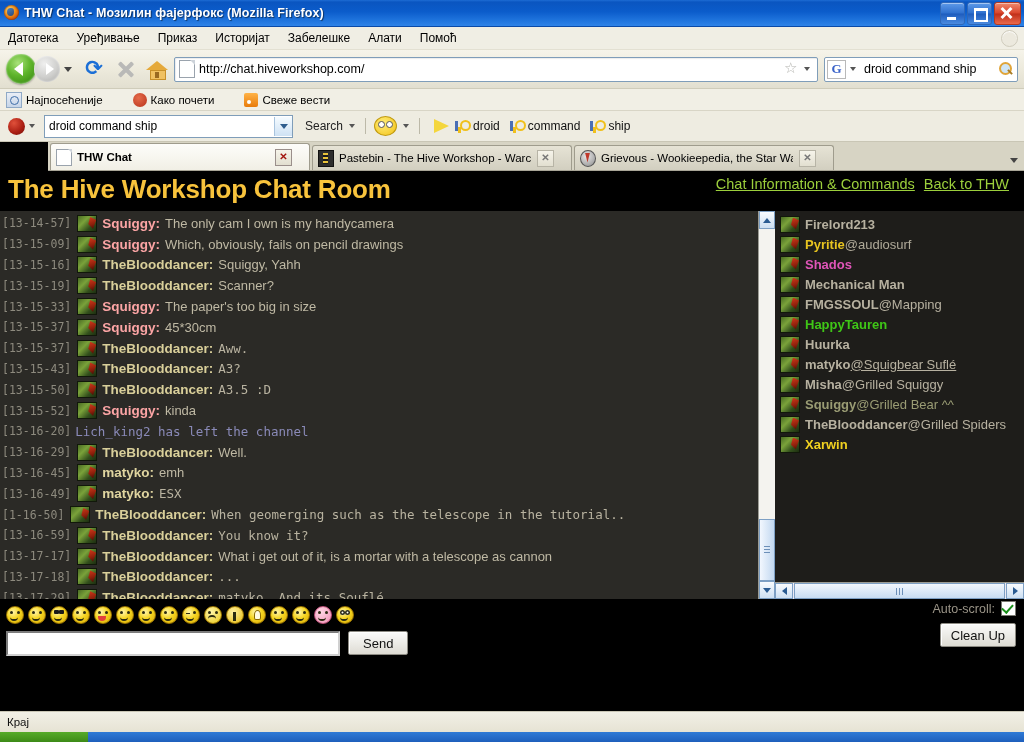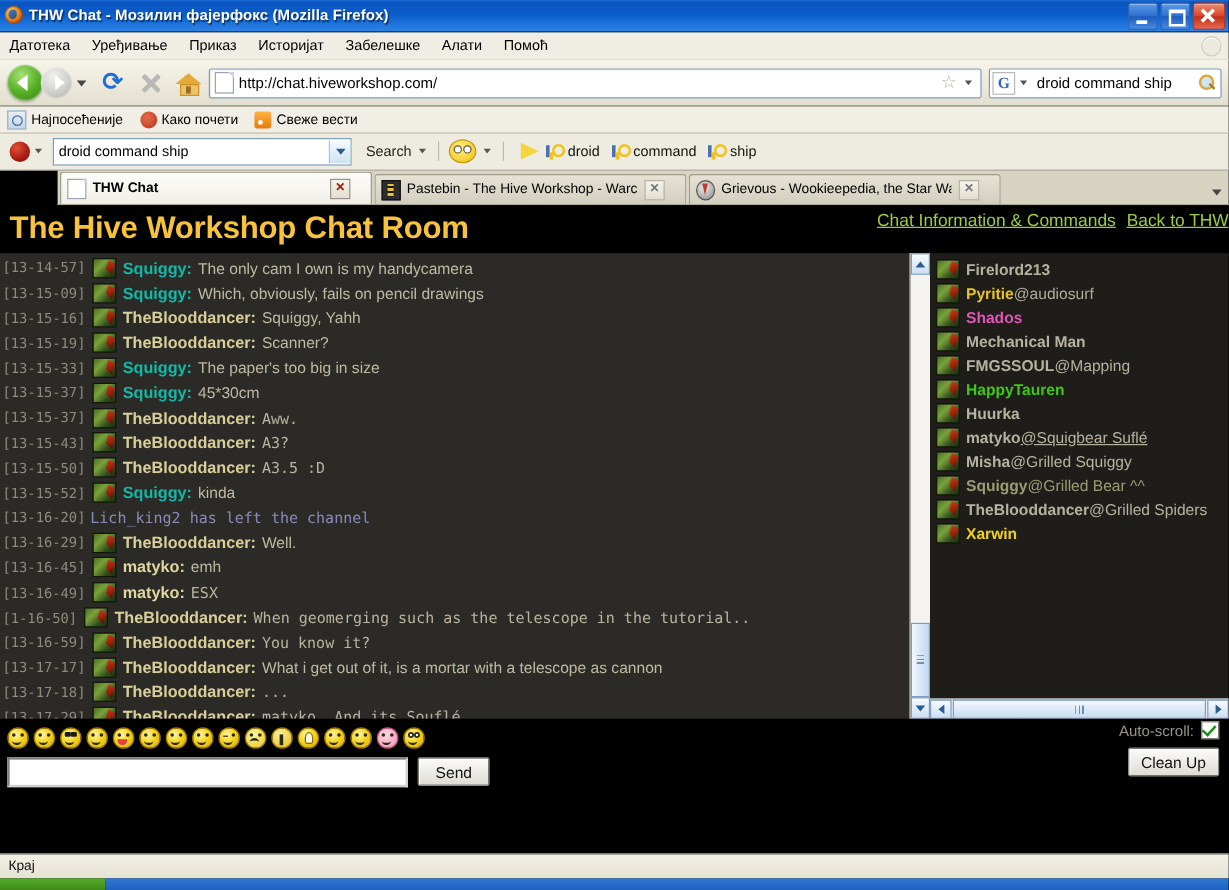--- a/index.html
+++ b/index.html
@@ -88,21 +88,21 @@
     font-size:13px;line-height:15px;text-align:center;font-weight:bold;color:#3a63c9;
     font-family:"Liberation Serif",serif;flex:0 0 17px;}
   .search-text{flex:1;font-size:12.5px;color:#000;padding-left:3px;white-space:nowrap;overflow:hidden;}
   .mag-ic{width:18px;flex:0 0 18px;height:16px;position:relative;margin-right:2px;}
   .mag-ring{position:absolute;left:2px;top:1px;width:9px;height:9px;border:2px solid #e0a53a;border-radius:50%;
     background:#cfe5f5;}
   .mag-handle{position:absolute;left:10px;top:10px;width:6px;height:2px;background:#a87a22;transform:rotate(45deg);}
 
   
   .bookbar{height:21px;flex:0 0 21px;background:#f1efe5;display:flex;align-items:center;
-    padding-left:6px;border-bottom:1px solid #d8d5c6;}
+    padding-left:6px;border-bottom:1px solid #d8d5c6;gap:16px;}
   .bm{display:flex;align-items:center;margin-right:14px;font-size:11.5px;color:#000;white-space:nowrap;}
   .bm-ic{width:14px;height:14px;margin-right:4px;flex:0 0 14px;position:relative;}
   .bm-ic.folder{background:linear-gradient(180deg,#e9eef6,#c6d5e8);border:1px solid #8fa9c6;}
   .bm-ic.folder:after{content:"";position:absolute;left:3px;top:3px;width:7px;height:7px;border:1.5px solid #3f6ea8;border-radius:50%;}
   .bm-ic.fox{border-radius:50%;background:radial-gradient(circle at 40% 35%,#e56b4a,#b8331b);}
   .bm-ic.rss{background:linear-gradient(180deg,#ffb347,#e87b0a);border-radius:2px;}
   .bm-ic.rss:after{content:"";position:absolute;left:3px;bottom:3px;width:4px;height:4px;background:#fff;border-radius:50%;}
 
   
   .gbar{height:30px;flex:0 0 30px;background:#eeece1;display:flex;align-items:center;
@@ -155,21 +155,21 @@
     background:linear-gradient(180deg,#f6f4ea,#e2dfd0);display:flex;align-items:center;justify-content:center;
     font-size:10px;font-weight:bold;line-height:1;}
   .tab.active .tab-close{color:#a3160f;border-color:#9a8f8b;}
   .tab.inactive .tab-close{color:#777;}
   .tabstrip-caret{position:absolute;right:6px;bottom:7px;width:0;height:0;
     border-left:4px solid transparent;border-right:4px solid transparent;border-top:5px solid #444;}
 
   
   .page{flex:1;background:#000;position:relative;overflow:hidden;}
 
-  .chat-header{height:40px;display:flex;align-items:flex-start;justify-content:space-between;padding:0 0 0 8px;}
+  .chat-header{height:40px;display:flex;align-items:flex-start;justify-content:space-between;padding:0 15px 0 8px;}
   .chat-title{font-size:26px;font-weight:bold;color:#f8c33c;font-family:"Liberation Sans",sans-serif;
     letter-spacing:-.2px;line-height:36px;white-space:nowrap;}
   .chat-links{display:flex;gap:9px;padding-top:5px;}
   .chat-links a{color:#9ccf3c;font-size:14.5px;text-decoration:underline;white-space:nowrap;}
 
   .status-row{height:22px;display:flex;align-items:center;background:#000;}
   .status-left{flex:1;display:flex;align-items:center;background:#1c1c18;height:22px;position:relative;}
   .status-sq{width:13px;height:13px;background:#18a818;margin:0 9px 0 6px;flex:0 0 13px;
     box-shadow:inset 0 0 0 1px #0d6b0d;}
   .status-txt{color:#d6c98a;font-size:13px;font-weight:bold;white-space:nowrap;}
@@ -184,21 +184,21 @@
   .msg{height:20.8px;display:flex;align-items:center;white-space:nowrap;overflow:hidden;font-size:13px;}
   .ts{color:#8d8a7e;font-family:"DejaVu Sans Mono","Liberation Mono",monospace;font-size:11.5px;
     margin-right:4px;flex:0 0 auto;}
   .av{width:18px;height:15px;margin:0 5px 0 2px;flex:0 0 18px;position:relative;
     background:linear-gradient(135deg,#4a6b24 0%,#7aa23a 35%,#33501c 70%,#1d2d10 100%);
     border:1px solid #11180a;}
   .av:after{content:"";position:absolute;right:0;top:1px;width:8px;height:12px;
     background:linear-gradient(160deg,#d43a1a 0%,#8c1f0b 60%,#3c0d04 100%);
     clip-path:polygon(25% 0,100% 25%,60% 100%,0 60%);}
   .nick{font-weight:bold;font-size:13.5px;margin-right:5px;flex:0 0 auto;}
-  .nick.squiggy{color:#14b8a6;}
+  .nick.squiggy{color:#fca5a5;}
   .nick.blood{color:#d9cf9a;}
   .nick.matyko{color:#e0d5a0;}
   .body{color:#bfb9a4;font-size:13px;}
   .body.mono{font-family:"DejaVu Sans Mono","Liberation Mono",monospace;font-size:12.5px;color:#b9b3a0;}
   .sysmsg{color:#8a8ab8;font-family:"DejaVu Sans Mono","Liberation Mono",monospace;font-size:12.5px;}
 
   .vscroll{width:16px;flex:0 0 16px;background:#f4f3ef;border-left:1px solid #9d9d95;
     display:flex;flex-direction:column;justify-content:space-between;position:relative;}
   .sbtn{height:16px;background:linear-gradient(180deg,#f8fbff,#cddff2);border:1px solid #7d9fc4;
     display:flex;align-items:center;justify-content:center;}

